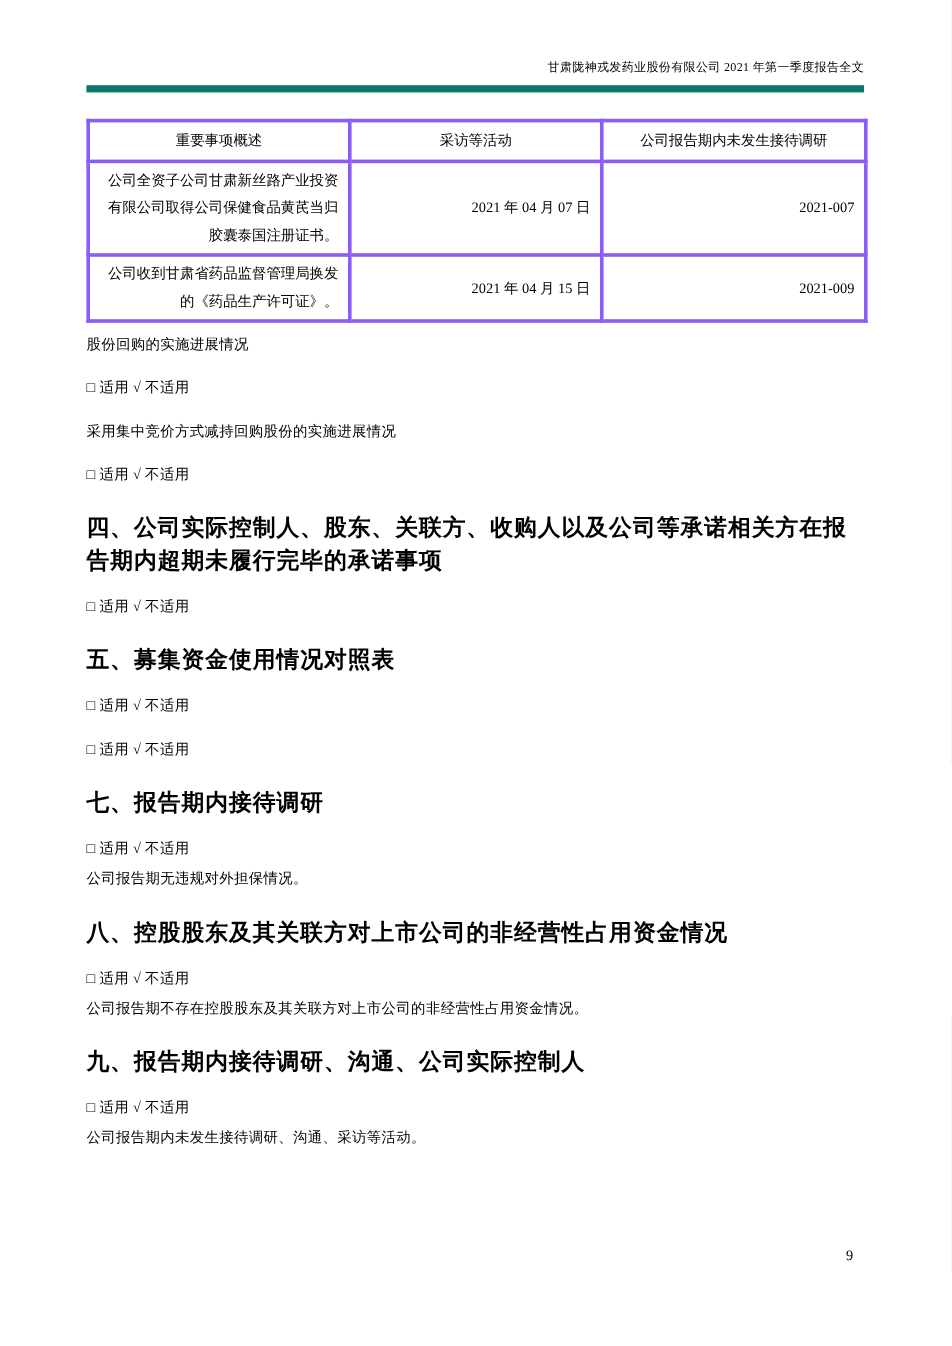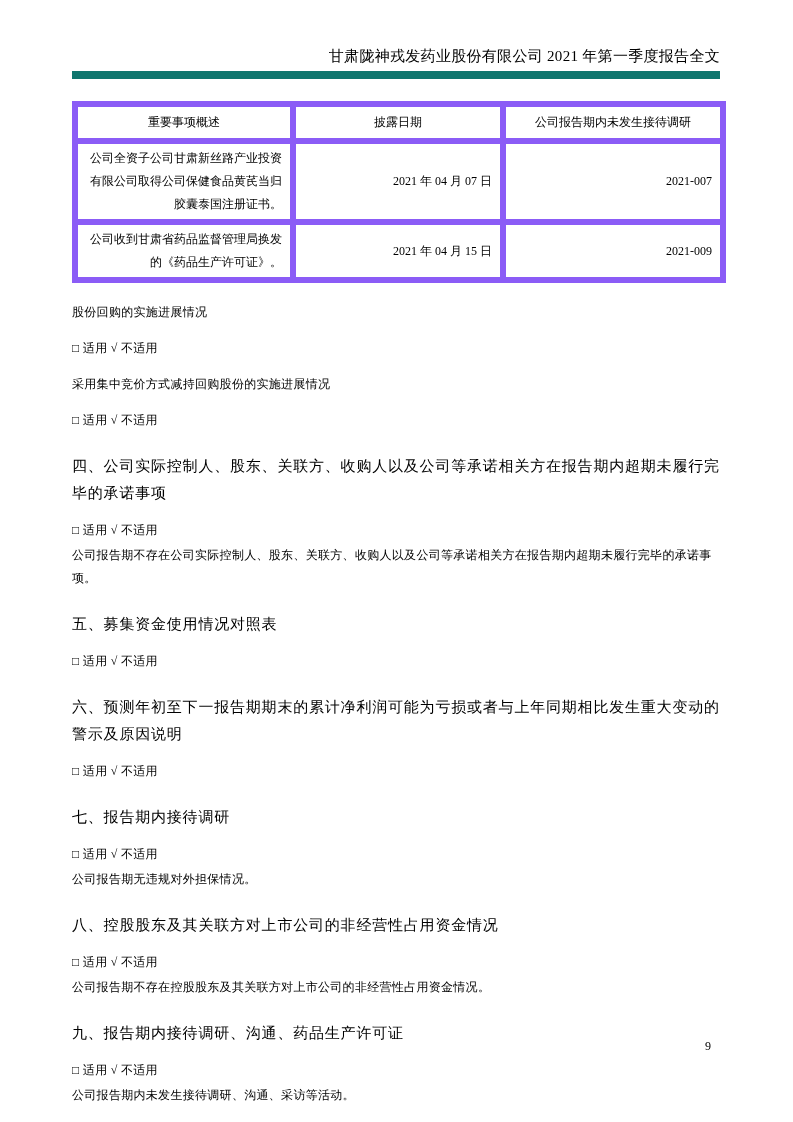--- a/index.html
+++ b/index.html
@@ -12,34 +12,34 @@
     color: #000000;
     font-family: "Liberation Serif", "DejaVu Serif", serif;
     overflow: hidden;
     box-sizing: border-box;
   }
   .content {
     padding: 48px 73px 0 72px;
   }
   .doc-header {
     text-align: right;
-    font-size: 15px;
+    font-size: 10px;
     line-height: 17px;
     padding-bottom: 6px;
-    border-bottom: 8px solid #0f766e;
+    border-bottom: 6px solid #0f766e;
     letter-spacing: 0.3px;
   }
   table.events {
     border-collapse: collapse;
     table-layout: fixed;
     width: 100%;
     margin-top: 22px;
   }
   table.events th, table.events td {
-    border: 6px solid #8b5cf6;
+    border: 3px solid #8b5cf6;
     font-size: 12px;
     font-weight: normal;
     word-break: break-all;
   }
   table.events th {
     padding: 5px 4px;
     line-height: 21px;
     text-align: center;
   }
   table.events td {
@@ -47,25 +47,25 @@
     line-height: 23px;
     vertical-align: middle;
     text-align: right;
   }
   .line {
     margin: 0;
     font-size: 12px;
     line-height: 23px;
     letter-spacing: 0.3px;
   }
-  .after-table { margin-top: 18px; }
+  .after-table { margin-top: 7px; }
   h2.sec {
     font-family: "Liberation Sans", "DejaVu Sans", sans-serif;
-    font-size: 15px;
-    font-weight: normal;
+    font-size: 19px;
+    font-weight: bold;
     line-height: 27px;
     letter-spacing: 0.8px;
     margin: 20px 0 0 0;
   }
   .check { margin-top: 13px; }
   .note  { margin-top: 2px; }
   .pagenum {
     position: absolute;
     top: 1038px;
     left: 705px;
@@ -83,21 +83,21 @@
 
     <table class="events">
       <colgroup>
         <col style="width:218px">
         <col style="width:210px">
         <col style="width:220px">
       </colgroup>
       <thead>
         <tr>
           <th>重要事项概述</th>
-          <th>披露日期</th>
+          <th>采访等活动</th>
           <th>公司报告期内未发生接待调研</th>
         </tr>
       </thead>
       <tbody>
         <tr>
           <td>公司全资子公司甘肃新丝路产业投资有限公司取得公司保健食品黄芪当归胶囊泰国注册证书。</td>
           <td>2021 年 04 月 07 日</td>
           <td>2021-007</td>
         </tr>
         <tr>
@@ -108,36 +108,34 @@
       </tbody>
     </table>
 
     <p class="line after-table">股份回购的实施进展情况</p>
     <p class="line check">□ 适用 √ 不适用</p>
     <p class="line check">采用集中竞价方式减持回购股份的实施进展情况</p>
     <p class="line check">□ 适用 √ 不适用</p>
 
     <h2 class="sec">四、公司实际控制人、股东、关联方、收购人以及公司等承诺相关方在报告期内超期未履行完毕的承诺事项</h2>
     <p class="line check">□ 适用 √ 不适用</p>
-    <p class="line note">公司报告期不存在公司实际控制人、股东、关联方、收购人以及公司等承诺相关方在报告期内超期未履行完毕的承诺事项。</p>
 
     <h2 class="sec">五、募集资金使用情况对照表</h2>
     <p class="line check">□ 适用 √ 不适用</p>
 
-    <h2 class="sec">六、预测年初至下一报告期期末的累计净利润可能为亏损或者与上年同期相比发生重大变动的警示及原因说明</h2>
     <p class="line check">□ 适用 √ 不适用</p>
 
     <h2 class="sec">七、报告期内接待调研</h2>
     <p class="line check">□ 适用 √ 不适用</p>
     <p class="line note">公司报告期无违规对外担保情况。</p>
 
     <h2 class="sec">八、控股股东及其关联方对上市公司的非经营性占用资金情况</h2>
     <p class="line check">□ 适用 √ 不适用</p>
     <p class="line note">公司报告期不存在控股股东及其关联方对上市公司的非经营性占用资金情况。</p>
 
-    <h2 class="sec">九、报告期内接待调研、沟通、药品生产许可证</h2>
+    <h2 class="sec">九、报告期内接待调研、沟通、公司实际控制人</h2>
     <p class="line check">□ 适用 √ 不适用</p>
     <p class="line note">公司报告期内未发生接待调研、沟通、采访等活动。</p>
 
   </div>
 
   <div class="pagenum">9</div>
 </div>
 
 </body></html>

